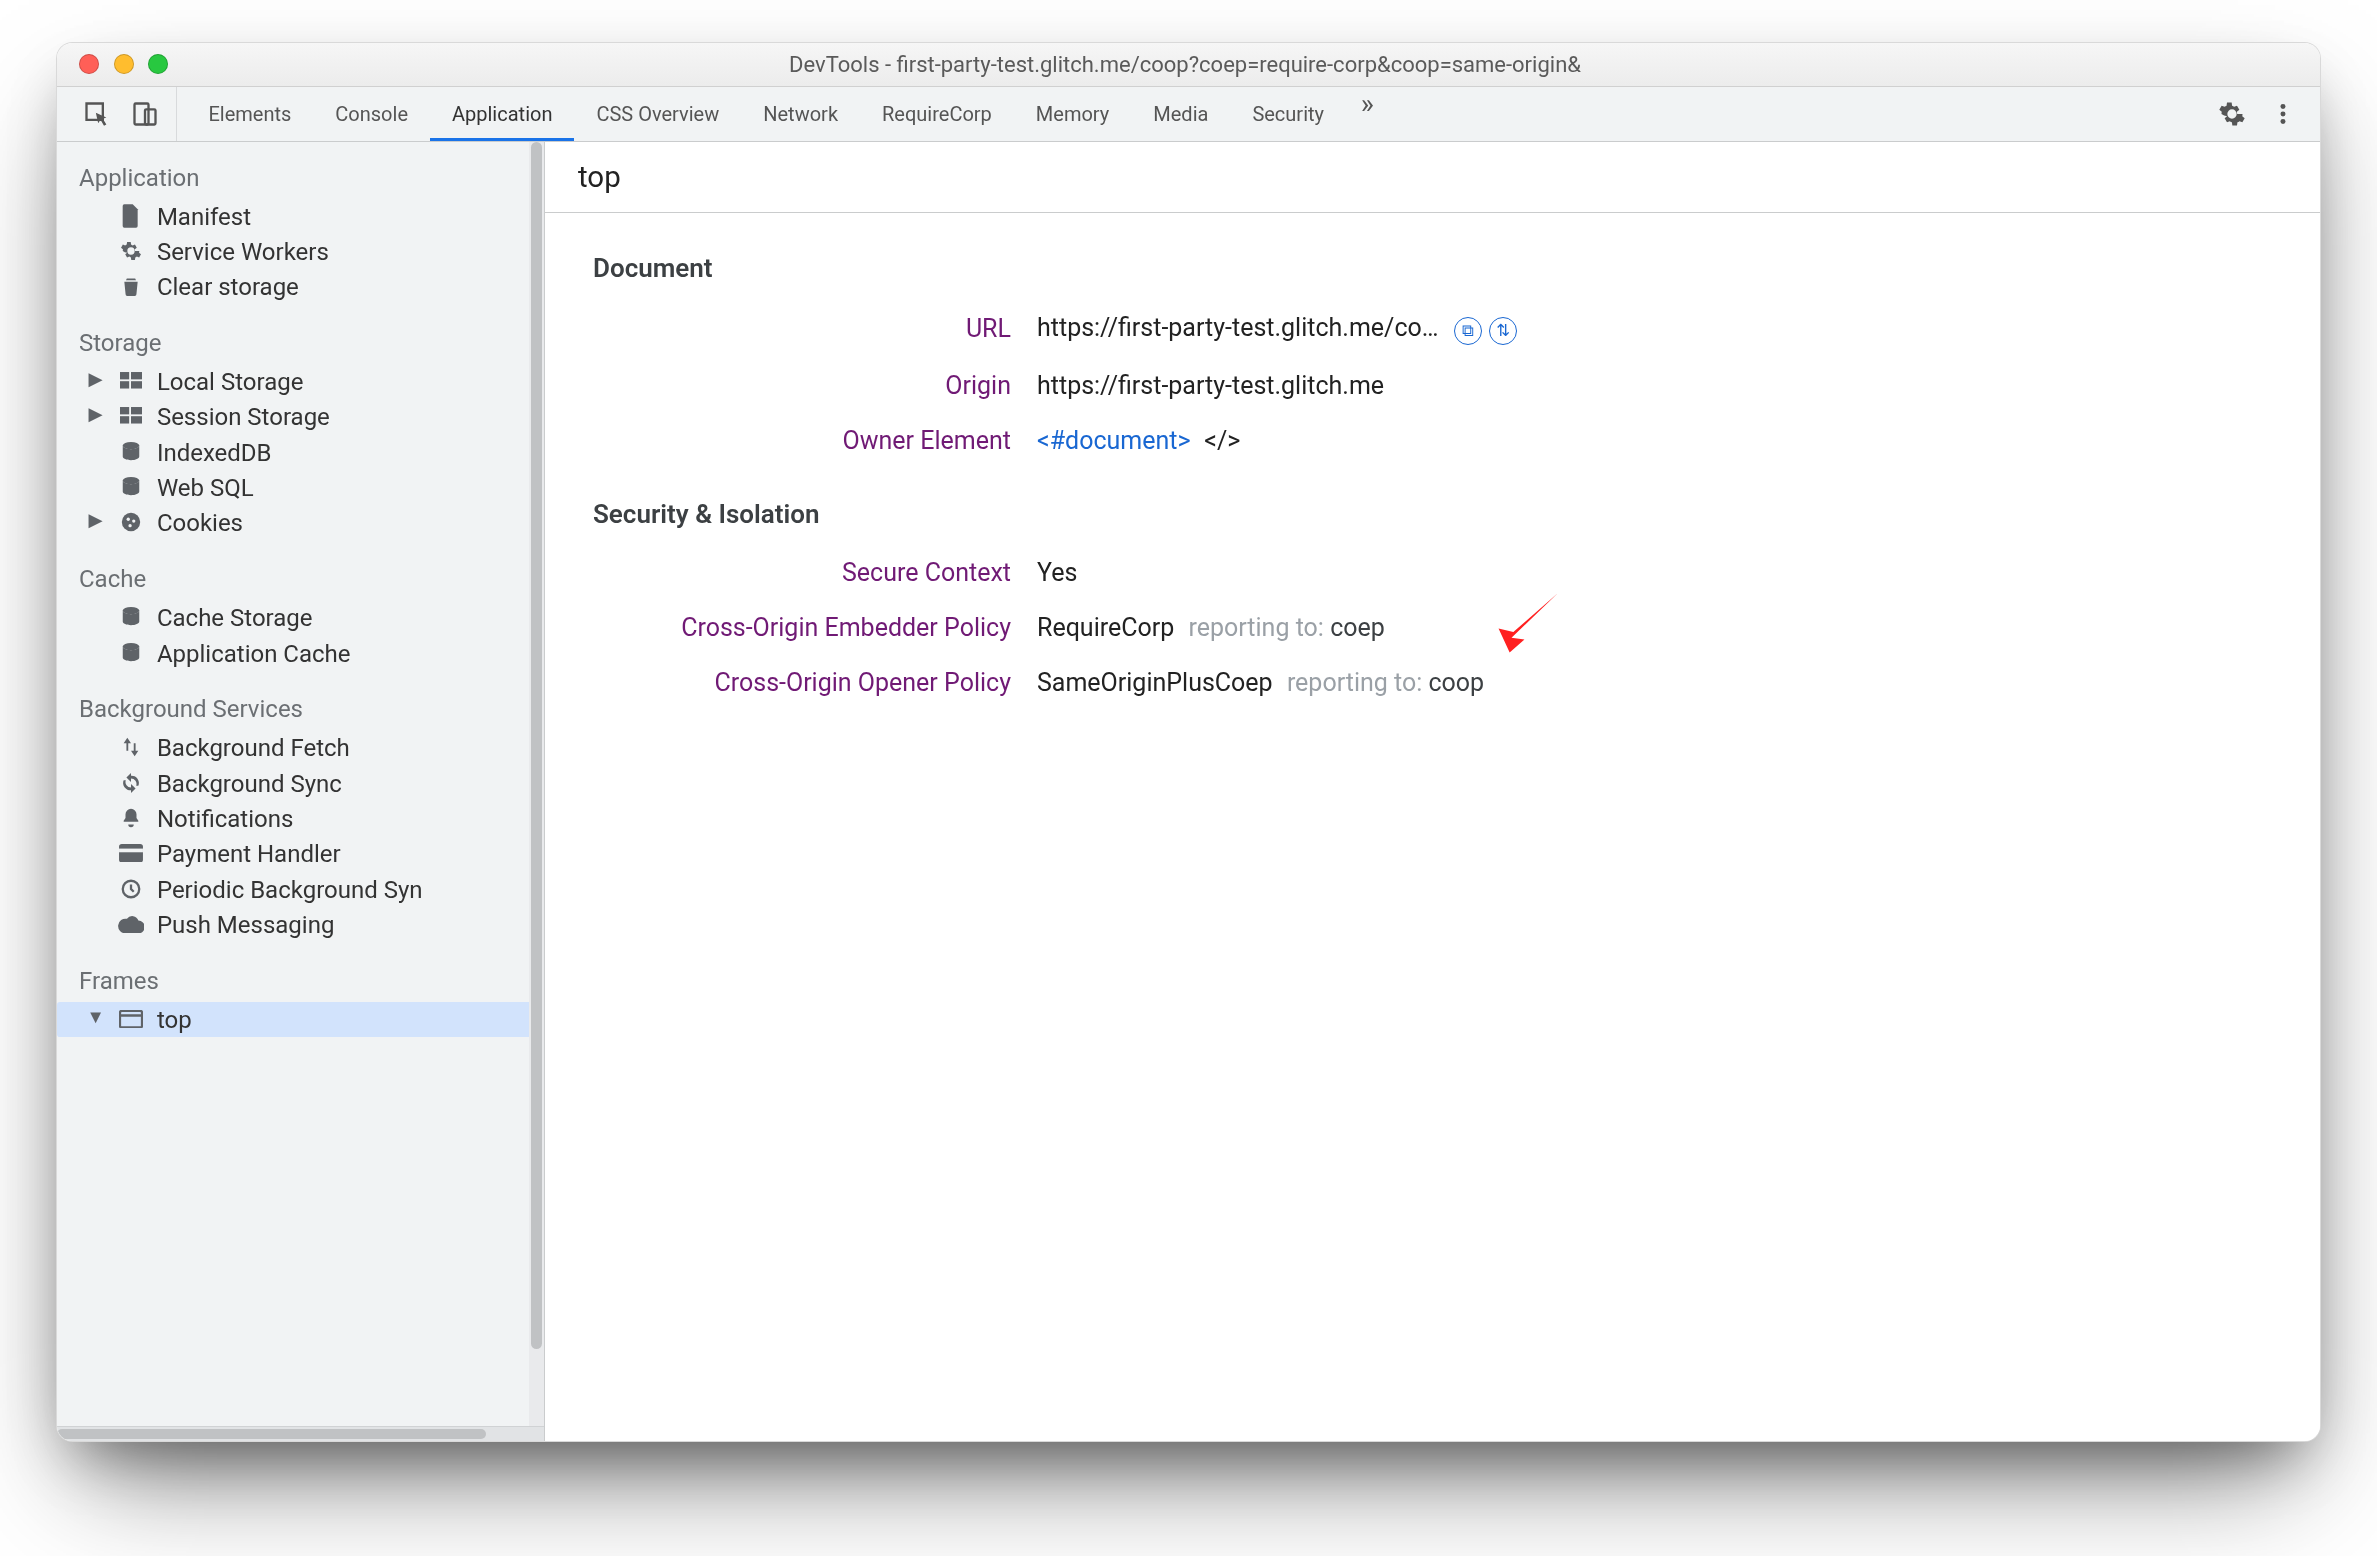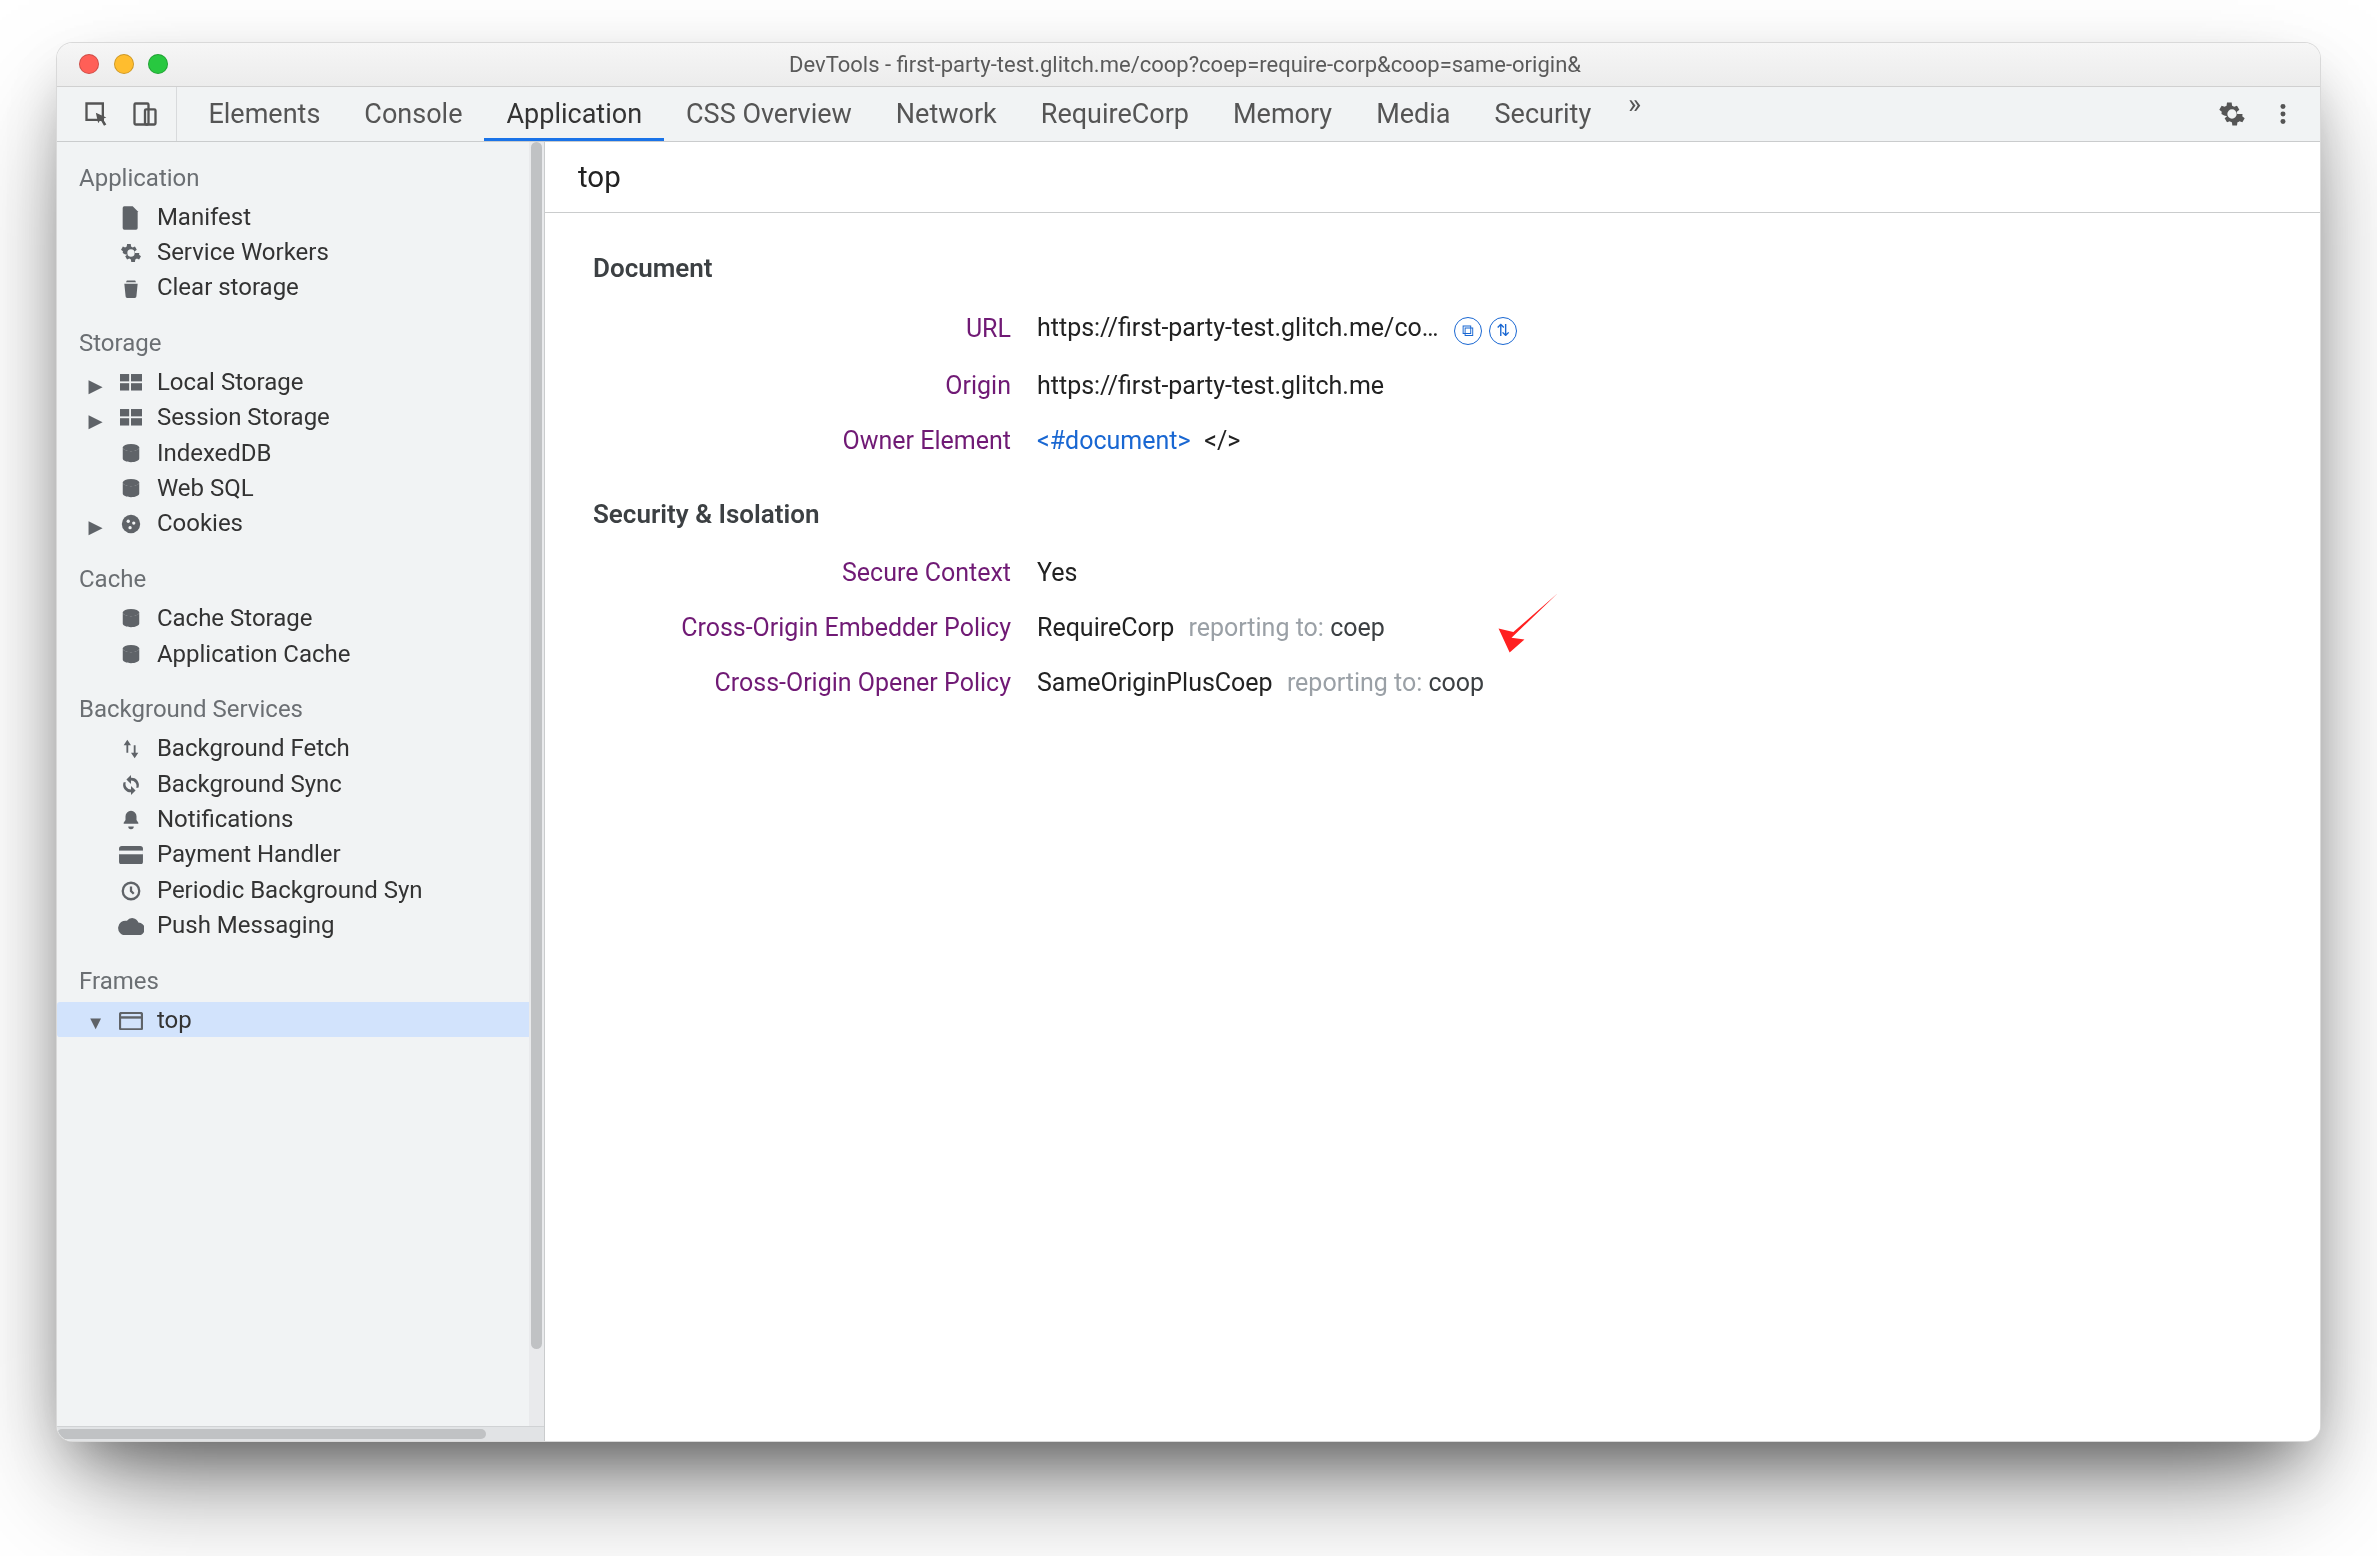--- a/index.html
+++ b/index.html
@@ -75,21 +75,21 @@
     position:relative;
   }
   .left-tools,.right-tools{display:flex;align-items:center}
   .left-tools{gap:3.7px;padding:0 9.2px;border-right:0.9px solid #d8dadc;margin-right:9.2px}
   .icon-btn{
     display:flex;align-items:center;justify-content:center;
     width:44px;height:44px;color:#555;border-radius:5.5px;
   }
   .icon-btn svg{display:block}
   .tabs{display:flex;align-items:stretch}
-  .tab{display:flex;align-items:center;padding:0 22px;font-size:27px;color:#555;position:relative;cursor:default}
+  .tab{display:flex;align-items:center;padding:0 22px;font-size:20px;color:#555;position:relative;cursor:default}
   .tab.active{color:#333}
   .tab.active::after{
     content:"";position:absolute;left:0;right:0;bottom:-0.9px;height:3.7px;background:var(--blue);
   }
   .right-tools{margin-left:auto;gap:7.4px;padding-right:5.5px}
   .chev{font-size:28px;color:#555;padding:0 14.7px}
 
   
   .body{flex:1;display:flex;min-height:0}
 
@@ -104,21 +104,21 @@
   .sidebar{
     flex:1;overflow:hidden;
     padding-top:5.5px;
   }
   .sg{padding:5.5px 0 7.4px 0}
   .sg-title{
     font-size:24px;color:#6b6f73;padding:11px 22px 7.4px 22px;
   }
   .sg-items{}
   .si{
-    display:flex;align-items:flex-end;gap:13px;
+    display:flex;align-items:flex-start;gap:13px;
     padding:3.7px 7.4px 3.7px 29.5px;font-size:24px;color:#333;
     white-space:nowrap;overflow:hidden;text-overflow:ellipsis;
   }
   .si .exp{
     width:18.4px;display:inline-flex;align-items:center;justify-content:center;color:#5f6368;font-size:18.4px
   }
   .si .exp.hidden{visibility:hidden}
   .si .ic{width:26px;height:26px;display:inline-flex;align-items:center;justify-content:center;color:#5f6368}
   .si.sel{background:#d2e3fc;border-radius:2.8px}
 

